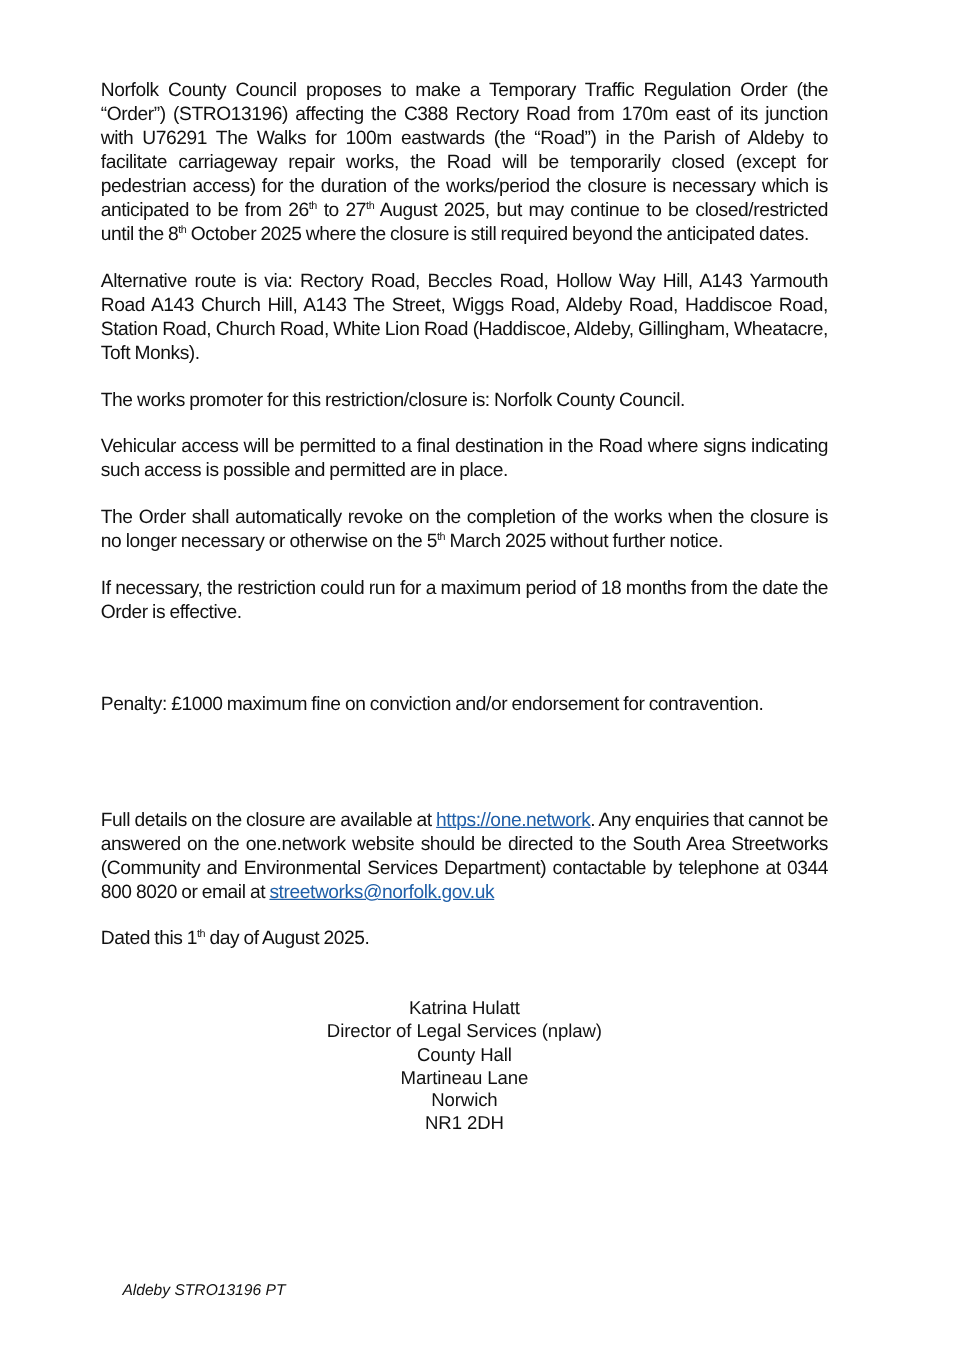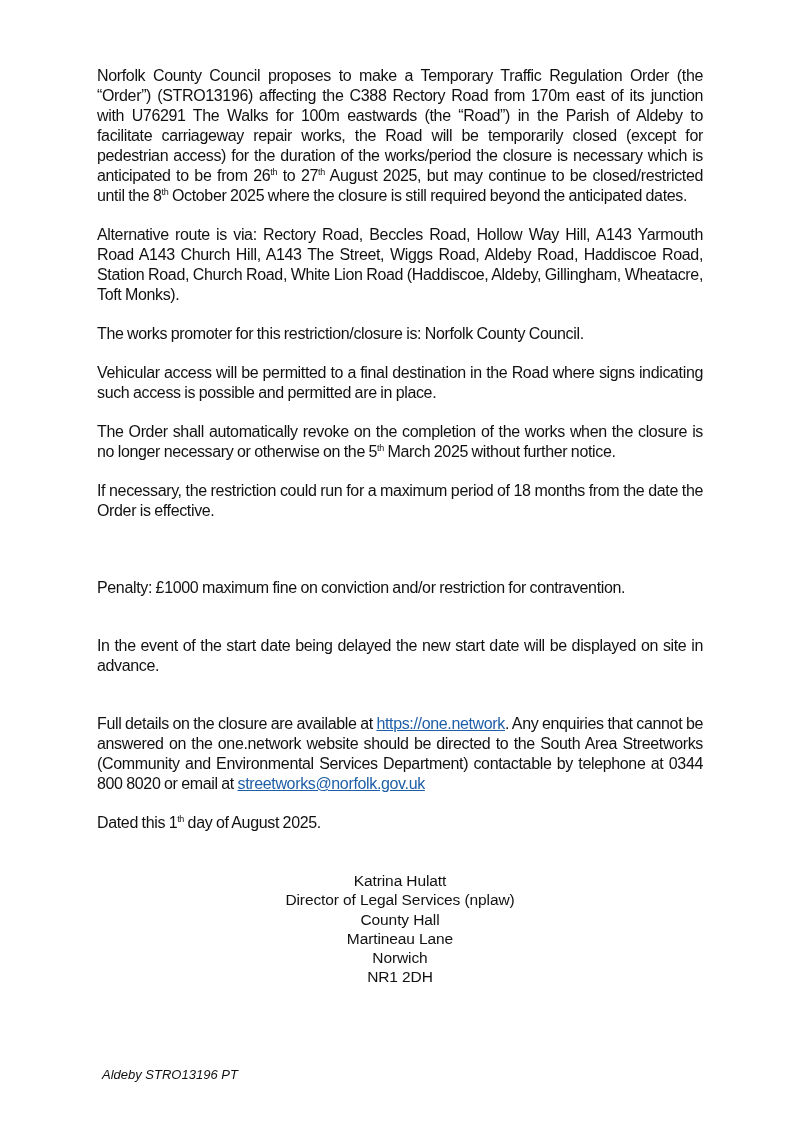--- a/index.html
+++ b/index.html
@@ -9,21 +9,21 @@
     }
     body {
       width: 800px;
       height: 1131px;
       position: relative;
       overflow: hidden;
       color: #111111;
     }
     .page {
       position: absolute;
-      left: 97px;
+      left: 84px;
       top: 66px;
       width: 606px;
     }
     .body-text {
       font-family: "Liberation Sans", sans-serif;
       font-size: 16px;
       line-height: 20px;
       text-align: justify;
       letter-spacing: -0.35px;
       word-spacing: -0.5px;
@@ -86,25 +86,24 @@
 
     <div class="gap-1"></div>
 
     <p class="para">If necessary, the restriction could run for a maximum period of 18 months from the date the Order is effective.</p>
 
     <div class="gap-1"></div>
 
 
     <div class="gap-2"></div>
 
-    <p class="para">Penalty: £1000 maximum fine on conviction and/or restriction for contravention.</p>
+    <p class="para">Penalty: £1000 maximum fine on conviction and/or endorsement for contravention.</p>
 
     <div class="gap-2"></div>
 
-    <p class="para">In the event of the start date being delayed the new start date will be displayed on site in advance.</p>
 
     <div class="gap-2"></div>
 
     <p class="para"><span>Full details on the closure are available at </span><a class="link" href="#" style="color: rgb(31, 95, 168);">https://one.network</a><span>. Any enquiries that cannot be answered on the one.network website should be directed to the South Area Streetworks (Community and Environmental Services Department) contactable by telephone at 0344 800 8020 or email at </span><a class="link" href="#" style="color: rgb(31, 95, 168);">streetworks@norfolk.gov.uk</a></p>
 
     <div class="gap-1"></div>
 
     <p class="para"><span>Dated this 1</span><sup>th</sup><span> day of August 2025.</span></p>
 
     <div class="gap-2"></div>

